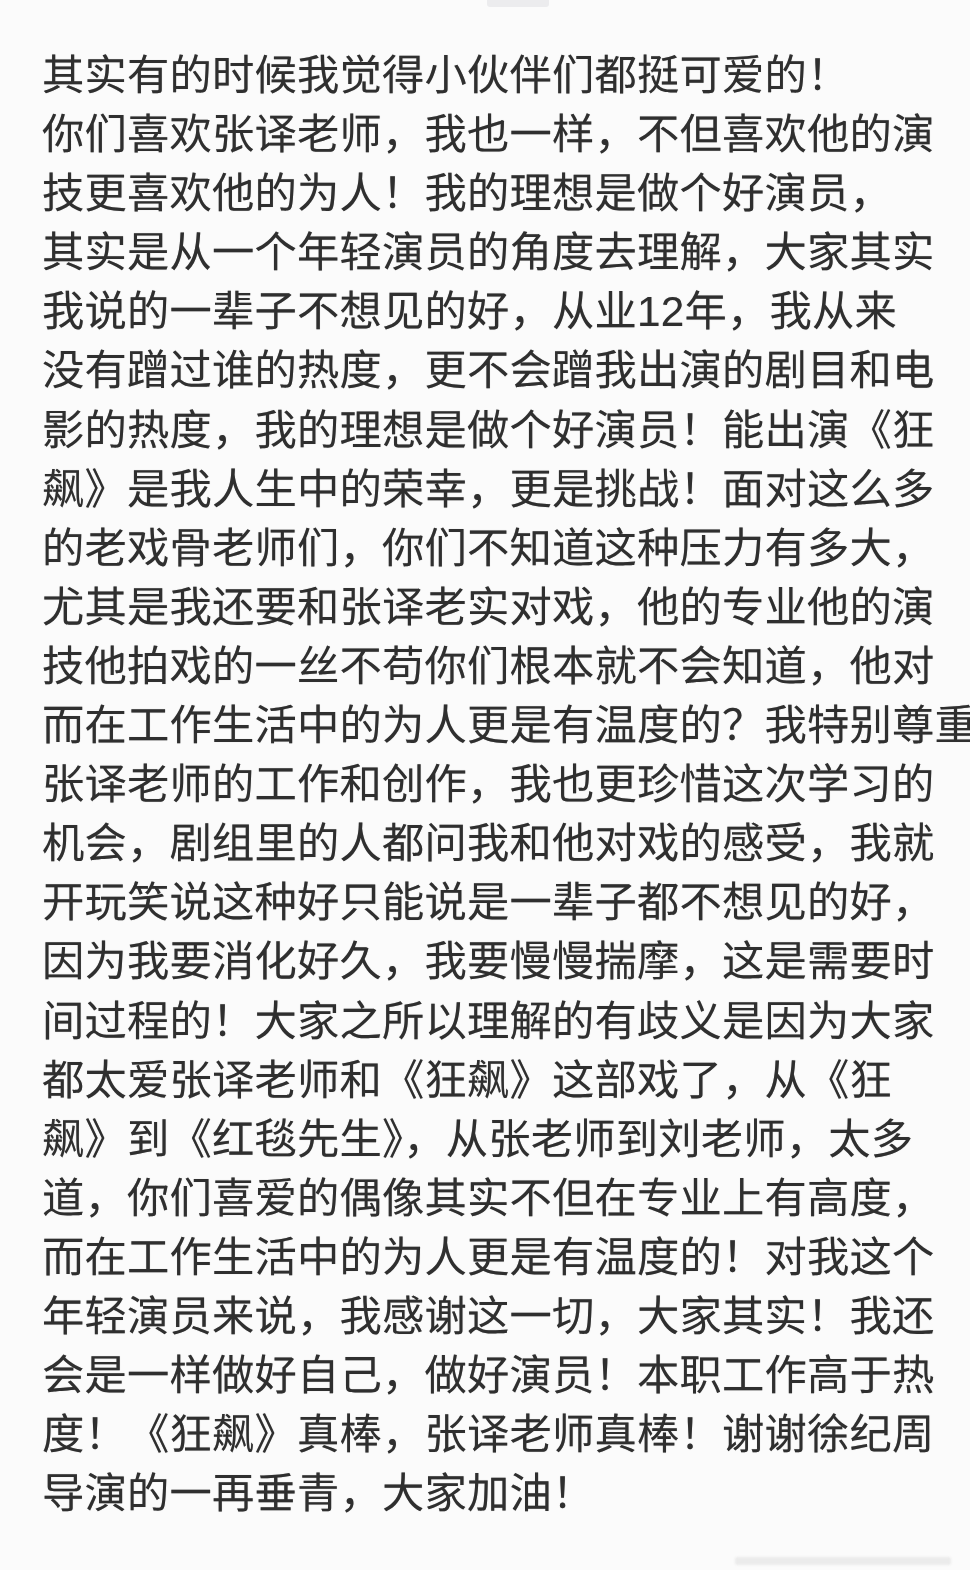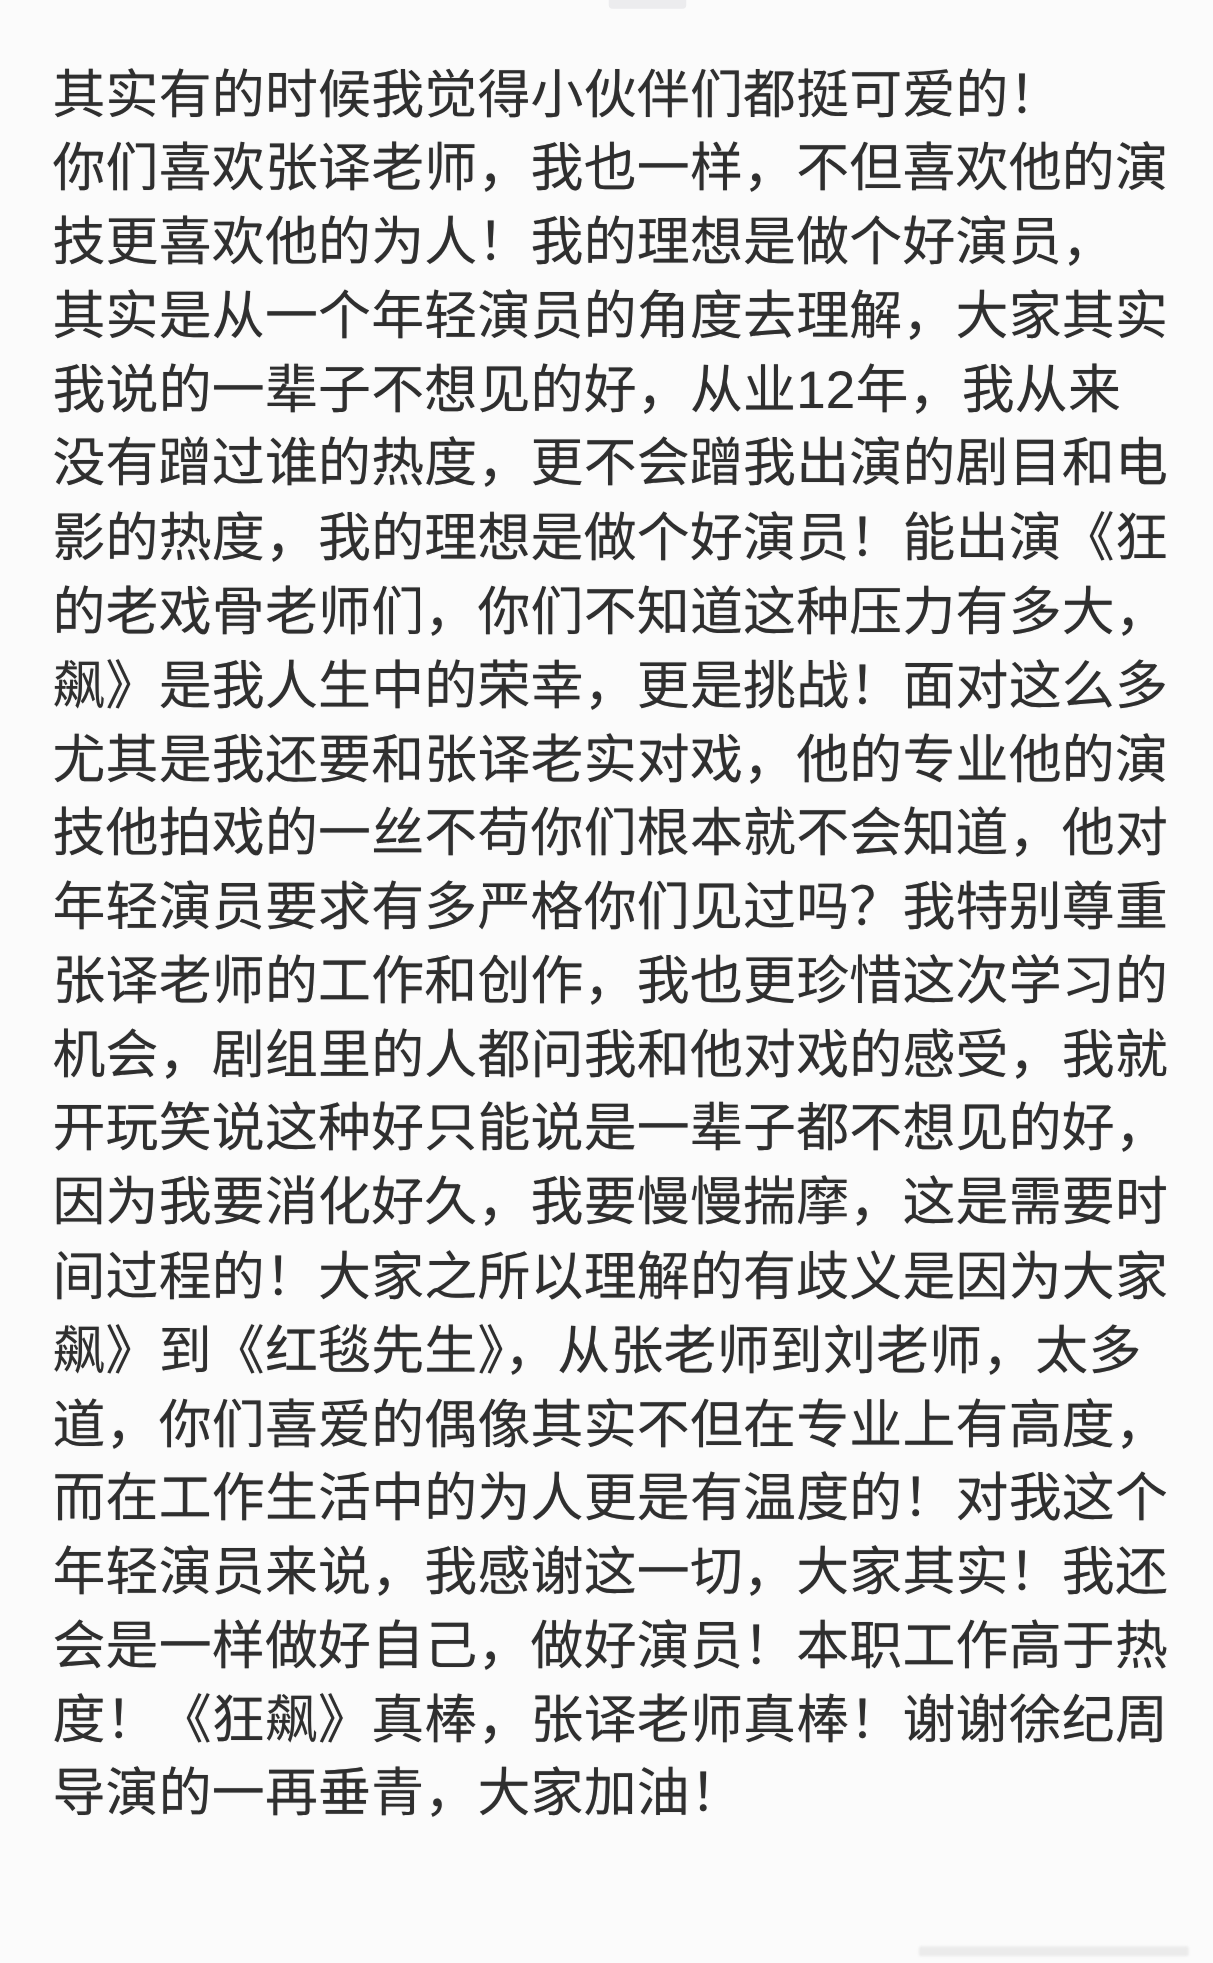--- a/index.html
+++ b/index.html
@@ -63,30 +63,31 @@
   <div class="top-fragment"></div>
 
   <div class="text-block">
     <div class="line">其实有的时候我觉得小伙伴们都挺可爱的！</div>
     <div class="line">你们喜欢张译老师，我也一样，不但喜欢他的演</div>
     <div class="line">技更喜欢他的为人！我的理想是做个好演员，</div>
     <div class="line">其实是从一个年轻演员的角度去理解，大家其实</div>
     <div class="line">我说的一辈子不想见的好，从业12年，我从来</div>
     <div class="line">没有蹭过谁的热度，更不会蹭我出演的剧目和电</div>
     <div class="line">影的热度，我的理想是做个好演员！能出演《狂</div>
+    <div class="line">飙》是我人生中的荣幸，更是挑战！面对这么多</div>
     <div class="line">的老戏骨老师们，你们不知道这种压力有多大，</div>
-    <div class="line">飙》是我人生中的荣幸，更是挑战！面对这么多</div>
     <div class="line">尤其是我还要和张译老实对戏，他的专业他的演</div>
     <div class="line">技他拍戏的一丝不苟你们根本就不会知道，他对</div>
-    <div class="line">年轻演员要求有多严格你们见过吗？我特别尊重</div>
+    <div class="line">而在工作生活中的为人更是有温度的？我特别尊重</div>
     <div class="line">张译老师的工作和创作，我也更珍惜这次学习的</div>
     <div class="line">机会，剧组里的人都问我和他对戏的感受，我就</div>
     <div class="line">开玩笑说这种好只能说是一辈子都不想见的好，</div>
     <div class="line">因为我要消化好久，我要慢慢揣摩，这是需要时</div>
     <div class="line">间过程的！大家之所以理解的有歧义是因为大家</div>
+    <div class="line">都太爱张译老师和《狂飙》这部戏了，从《狂</div>
     <div class="line">飙》到《红毯先生》，从张老师到刘老师，太多</div>
     <div class="line">道，你们喜爱的偶像其实不但在专业上有高度，</div>
     <div class="line">而在工作生活中的为人更是有温度的！对我这个</div>
     <div class="line">年轻演员来说，我感谢这一切，大家其实！我还</div>
     <div class="line">会是一样做好自己，做好演员！本职工作高于热</div>
     <div class="line">度！《狂飙》真棒，张译老师真棒！谢谢徐纪周</div>
     <div class="line">导演的一再垂青，大家加油！</div>
   </div>
 
   <div class="bottom-watermark"></div>

